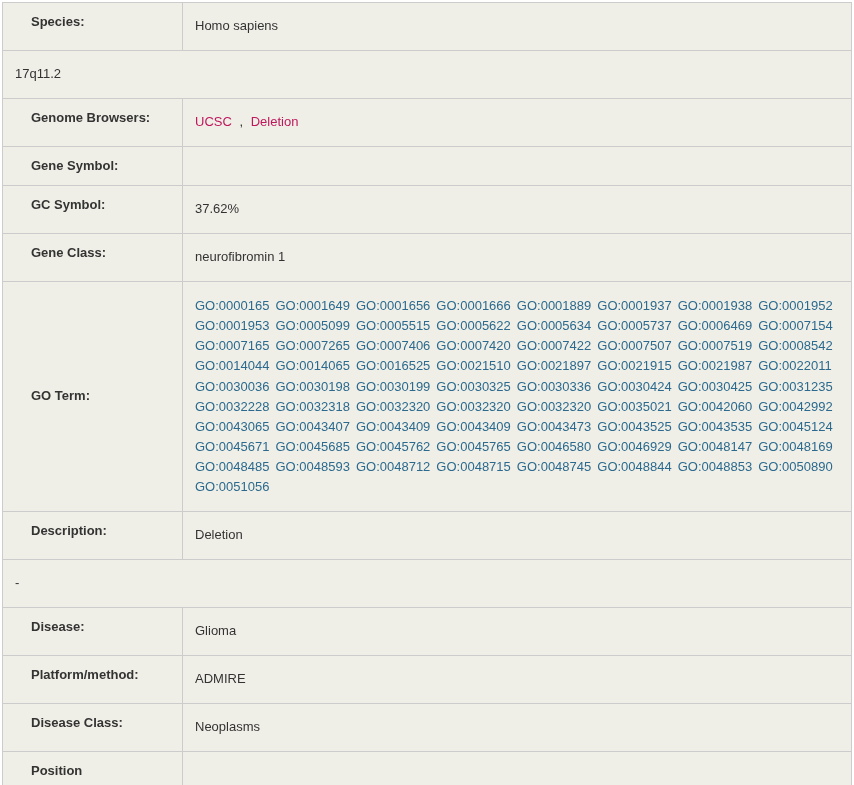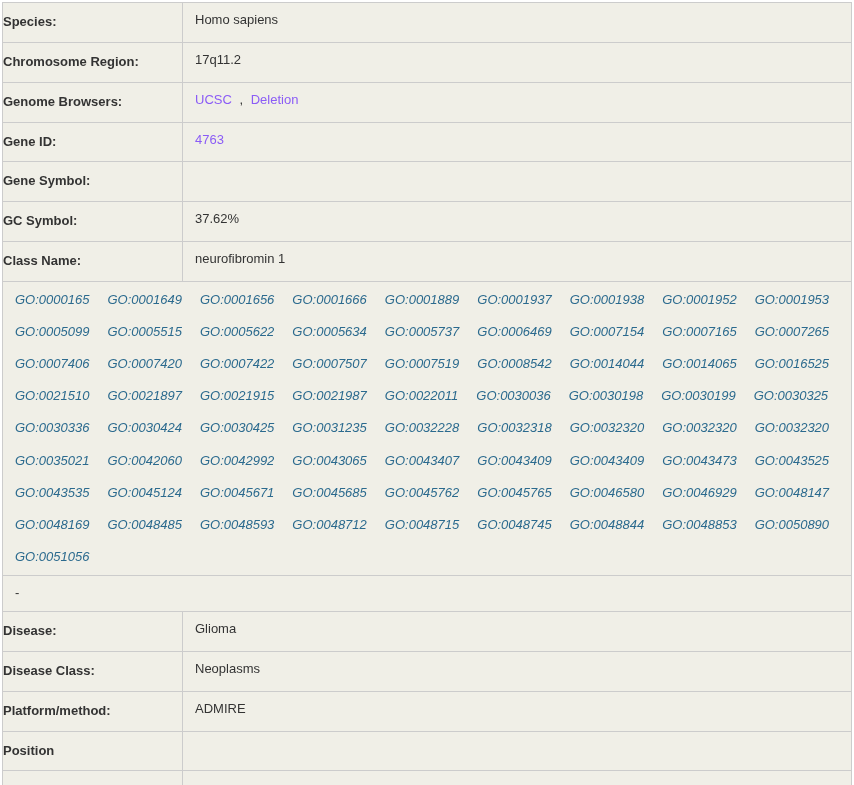--- a/index.html
+++ b/index.html
@@ -20,43 +20,42 @@
   .detail-row {
     display: flex;
     border-bottom: 1px solid #cccccc;
   }
   .detail-row:last-child {
     border-bottom: none;
   }
   .detail-label {
     width: 180px;
     flex-shrink: 0;
-    padding: 10px 0;
+    padding: 10px 28px;
     font-weight: bold;
     color: #333333;
     border-right: 1px solid #cccccc;
     line-height: 1.45;
   }
   .detail-value {
     flex: 1;
-    padding: 8px 12px;
+    padding: 14px 12px;
     color: #333333;
     line-height: 1.45;
     word-wrap: break-word;
   }
   .link {
-    color: #8b5cf6;
+    color: #be185d;
     text-decoration: none;
     cursor: pointer;
   }
   .go-terms {
     display: flex;
     flex-wrap: wrap;
-    gap: 12px;
-    font-style: italic;
+    gap: 0;
   }
   .go-term {
     color: #2b6a8e;
     text-decoration: none;
     cursor: pointer;
     margin-right: 6px;
     white-space: nowrap;
     line-height: 1.55;
   }
   .sep { color: #333333; margin: 0 4px; }
@@ -66,55 +65,49 @@
 
 <div class="detail-table">
 
   <div class="detail-row">
     <div class="detail-label">Species:</div>
     <div class="detail-value">Homo sapiens</div>
   </div>
 
 
   <div class="detail-row">
-    <div class="detail-label">Chromosome Region:</div>
     <div class="detail-value">17q11.2</div>
   </div>
 
   <div class="detail-row">
     <div class="detail-label">Genome Browsers:</div>
     <div class="detail-value">
       <a class="link">UCSC</a>
       <span class="sep">,</span>
       <a class="link">Deletion</a>
     </div>
   </div>
 
-  <div class="detail-row">
-    <div class="detail-label">Gene ID:</div>
-    <div class="detail-value">
-      <a class="link">4763</a>
-    </div>
-  </div>
 
   <div class="detail-row">
     <div class="detail-label">Gene Symbol:</div>
   </div>
 
   <div class="detail-row">
     <div class="detail-label">GC Symbol:</div>
     <div class="detail-value">37.62%</div>
   </div>
 
   <div class="detail-row">
-    <div class="detail-label">Class Name:</div>
+    <div class="detail-label">Gene Class:</div>
     <div class="detail-value">neurofibromin 1</div>
   </div>
 
   <div class="detail-row">
+    <div class="detail-label" style="display:flex;align-items:center;">GO Term:</div>
     <div class="detail-value">
       <div class="go-terms" id="go-terms-container">
           <a class="go-term">GO:0000165</a>
           <a class="go-term">GO:0001649</a>
           <a class="go-term">GO:0001656</a>
           <a class="go-term">GO:0001666</a>
           <a class="go-term">GO:0001889</a>
           <a class="go-term">GO:0001937</a>
           <a class="go-term">GO:0001938</a>
           <a class="go-term">GO:0001952</a>
@@ -180,38 +173,42 @@
           <a class="go-term">GO:0048715</a>
           <a class="go-term">GO:0048745</a>
           <a class="go-term">GO:0048844</a>
           <a class="go-term">GO:0048853</a>
           <a class="go-term">GO:0050890</a>
           <a class="go-term">GO:0051056</a>
         </div>
     </div>
   </div>
 
+  <div class="detail-row">
+    <div class="detail-label">Description:</div>
+    <div class="detail-value">Deletion</div>
+  </div>
 
   <div class="detail-row">
     <div class="detail-value">-</div>
   </div>
 
   <div class="detail-row">
     <div class="detail-label">Disease:</div>
     <div class="detail-value">Glioma</div>
   </div>
 
   <div class="detail-row">
+    <div class="detail-label">Platform/method:</div>
+    <div class="detail-value">ADMIRE</div>
+  </div>
+
+  <div class="detail-row">
     <div class="detail-label">Disease Class:</div>
     <div class="detail-value">Neoplasms</div>
-  </div>
-
-  <div class="detail-row">
-    <div class="detail-label">Platform/method:</div>
-    <div class="detail-value">ADMIRE</div>
   </div>
 
   <div class="detail-row">
     <div class="detail-label">Position</div>
   </div>
 
   <div class="detail-row">
     <div class="detail-label">PubMed ID:</div>
     <div class="detail-value">
       

